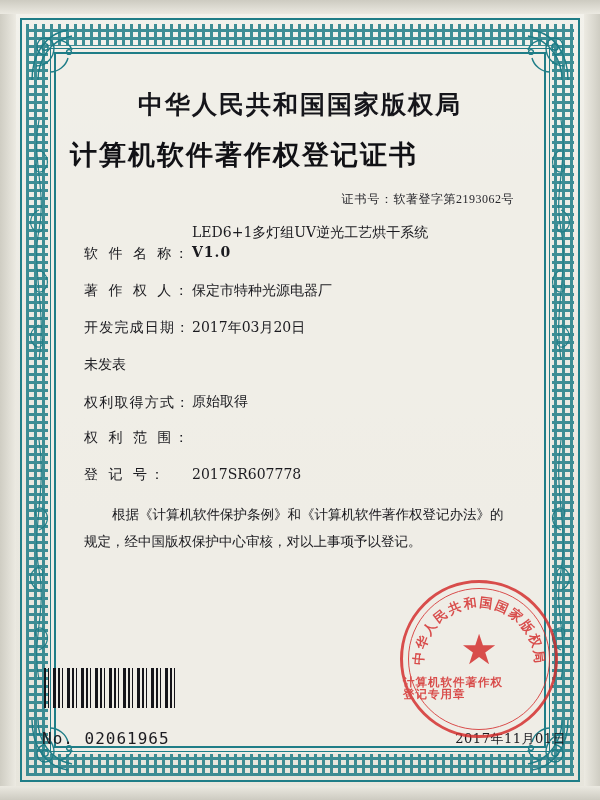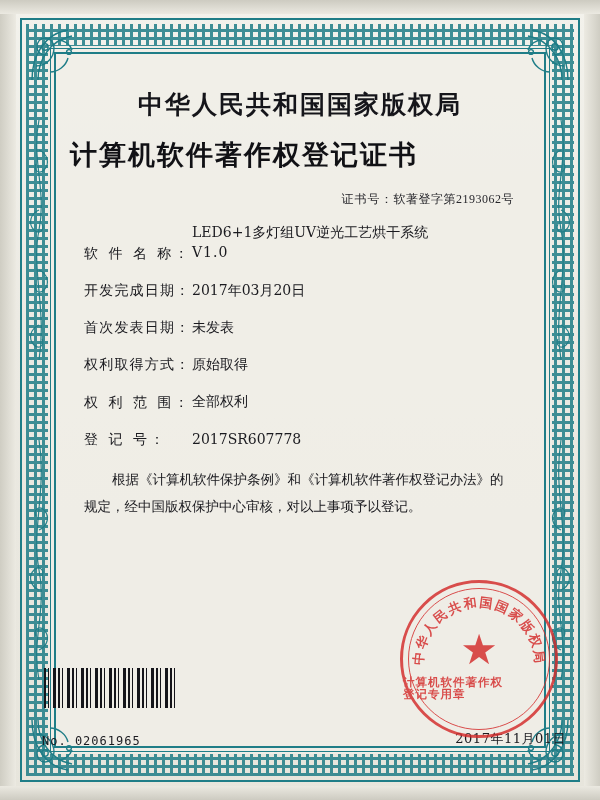--- a/index.html
+++ b/index.html
@@ -162,21 +162,21 @@
     letter-spacing: 3px;
     white-space: nowrap;
     font-family: "DejaVu Serif", "Liberation Serif", serif;
   }
   .field-label.tight { letter-spacing: 1.2px; }
   .field-value {
     flex: 1;
     font-family: "DejaVu Serif", "Liberation Serif", serif;
     line-height: 1.45;
   }
-  .field-value .v2 { display: block; letter-spacing: 1px; }
+  .field-value .v2 { display: block; letter-spacing: 1px; font-weight: bold; }
 
   .para {
     padding: 0 16px 0 14px;
     font-size: 13.5px;
     line-height: 2;
     color: #17171c;
     text-align: justify;
     font-family: "DejaVu Serif", "Liberation Serif", serif;
   }
   .para .indent { display: inline-block; width: 28px; }
@@ -216,21 +216,21 @@
         #15151a 0px, #15151a 2px,
         transparent 2px, transparent 4px,
         #15151a 4px, #15151a 5px,
         transparent 5px, transparent 9px,
         #15151a 9px, #15151a 12px,
         transparent 12px, transparent 14px);
   }
   .barcode-no {
     position: absolute;
     left: 42px; bottom: 52px;
-    font-size: 12px;
+    font-size: 16px;
     color: #1b1b20;
     letter-spacing: 1px;
     font-family: "DejaVu Sans Mono", monospace;
   }
   .issue-date {
     position: absolute;
     right: 34px; bottom: 52px;
     font-size: 13px;
     color: #1b1b20;
     letter-spacing: .5px;
@@ -388,39 +388,41 @@
     <div class="fields">
 
       <div class="field-row">
         <div class="field-label">软 件 名 称：</div>
         <div class="field-value">
           <span>LED6+1多灯组UV逆光工艺烘干系统</span>
           <span class="v2">V1.0</span>
         </div>
       </div>
 
+      <div class="field-row">
+        <div class="field-label">著 作 权 人：</div>
+        <div class="field-value">保定市特种光源电器厂</div>
+      </div>
 
       <div class="field-row">
         <div class="field-label tight">开发完成日期：</div>
         <div class="field-value">2017年03月20日</div>
       </div>
 
       <div class="field-row">
-        <div class="field-label tight">首次发表日期：</div>
         <div class="field-value">未发表</div>
       </div>
 
       <div class="field-row">
         <div class="field-label tight">权利取得方式：</div>
         <div class="field-value">原始取得</div>
       </div>
 
       <div class="field-row">
         <div class="field-label">权 利 范 围：</div>
-        <div class="field-value">全部权利</div>
       </div>
 
       <div class="field-row">
         <div class="field-label">登 记 号：</div>
         <div class="field-value">2017SR607778</div>
       </div>
 
     </div>
 
     <div class="para">

